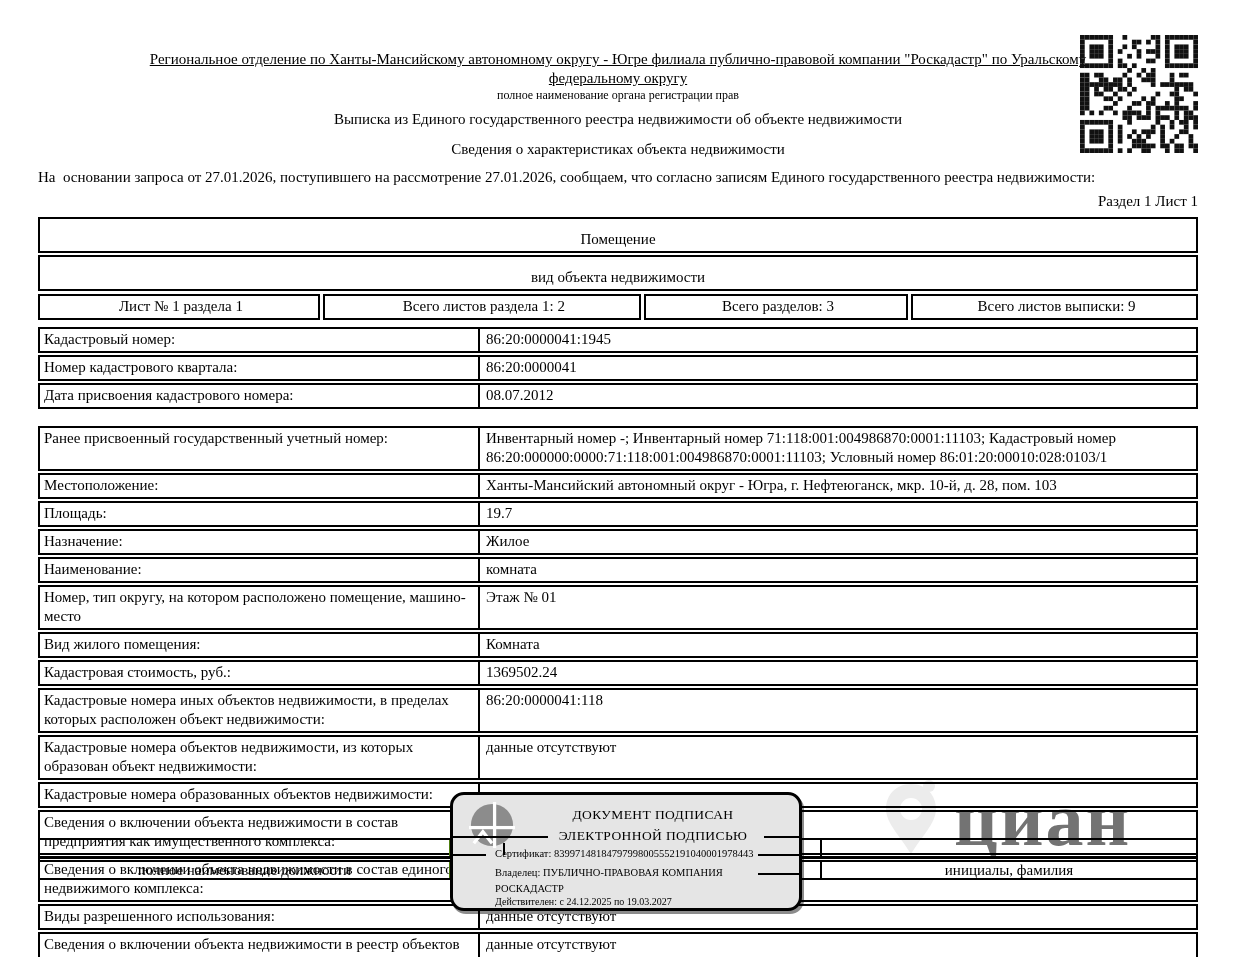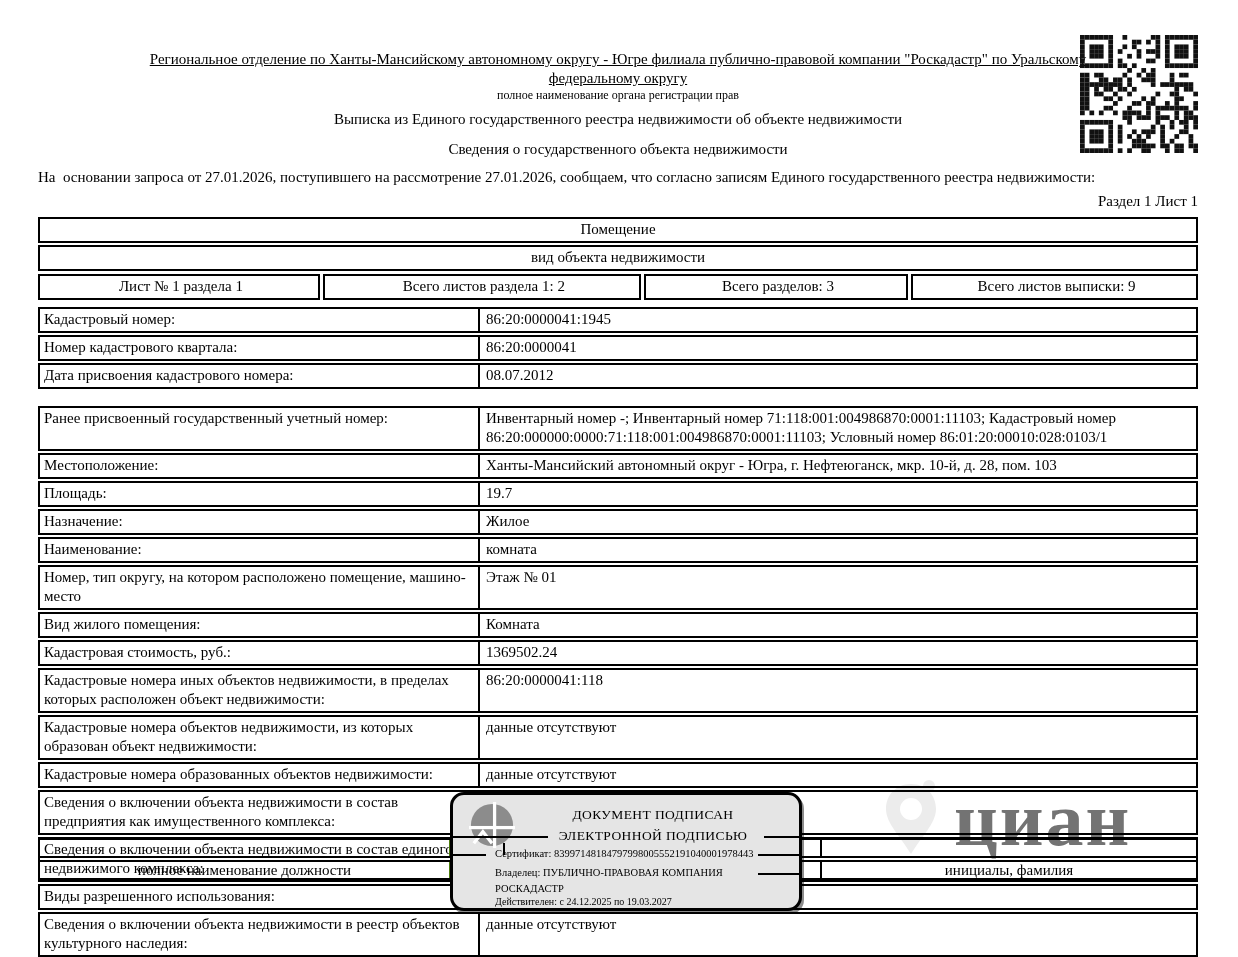--- a/index.html
+++ b/index.html
@@ -37,21 +37,21 @@
   }
 
   
   .trow { display:flex; border:2px solid #000; margin-bottom:2px; background:transparent; }
   .trow .tlabel {
     width:440px; flex:none; border-right:2px solid #000;
     font-size:15px; line-height:19px; padding:1px 4px 2px 4px;
   }
   .trow .tvalue { flex:1; font-size:15px; line-height:19px; padding:1px 16px 2px 6px; }
   .trow.single { display:block; font-size:15px; line-height:19px; padding:1px 4px 2px 4px; }
-  .trow.centered { display:block; text-align:center; font-size:15px; line-height:19px; padding:1px 4px 2px 4px; }
+  .trow.centered { display:block; text-align:center; font-size:15px; line-height:19px; padding:11px 4px 2px 4px; }
 
   .tbl-a { margin-top:7px; }
   .tbl-b { display:flex; gap:3px; margin-top:3px; }
   .tbl-b .cell {
     border:2px solid #000; text-align:center; font-size:15px; line-height:19px;
     padding:1px 2px 2px 6px;
   }
   .tbl-b .cell:nth-child(1){ width:24.3%; }
   .tbl-b .cell:nth-child(2){ width:27.4%; }
   .tbl-b .cell:nth-child(3){ width:22.8%; }
@@ -400,21 +400,21 @@
         <rect x="113.28" y="113.28" width="4.72" height="4.72"></rect>
       </svg>
   </div>
 
   <div class="content">
 
     <div class="hdr">
       <div class="org-name">Региональное отделение по Ханты-Мансийскому автономному округу - Югре филиала публично-правовой компании "Роскадастр" по Уральскому федеральному округу</div>
       <div class="org-note">полное наименование органа регистрации прав</div>
       <div class="doc-title">Выписка из Единого государственного реестра недвижимости об объекте недвижимости</div>
-      <div class="doc-subtitle">Сведения о государственного объекта недвижимости</div>
+      <div class="doc-subtitle">Сведения о характеристиках объекта недвижимости</div>
     </div>
 
     <div class="request-line">На  основании запроса от 27.01.2026, поступившего на рассмотрение 27.01.2026, сообщаем, что согласно записям Единого государственного реестра недвижимости:</div>
     <div class="section-label">Раздел 1 Лист 1</div>
 
     <div class="tbl-a">
       <div class="trow centered">Помещение</div>
       <div class="trow centered">вид объекта недвижимости</div>
     </div>
 

